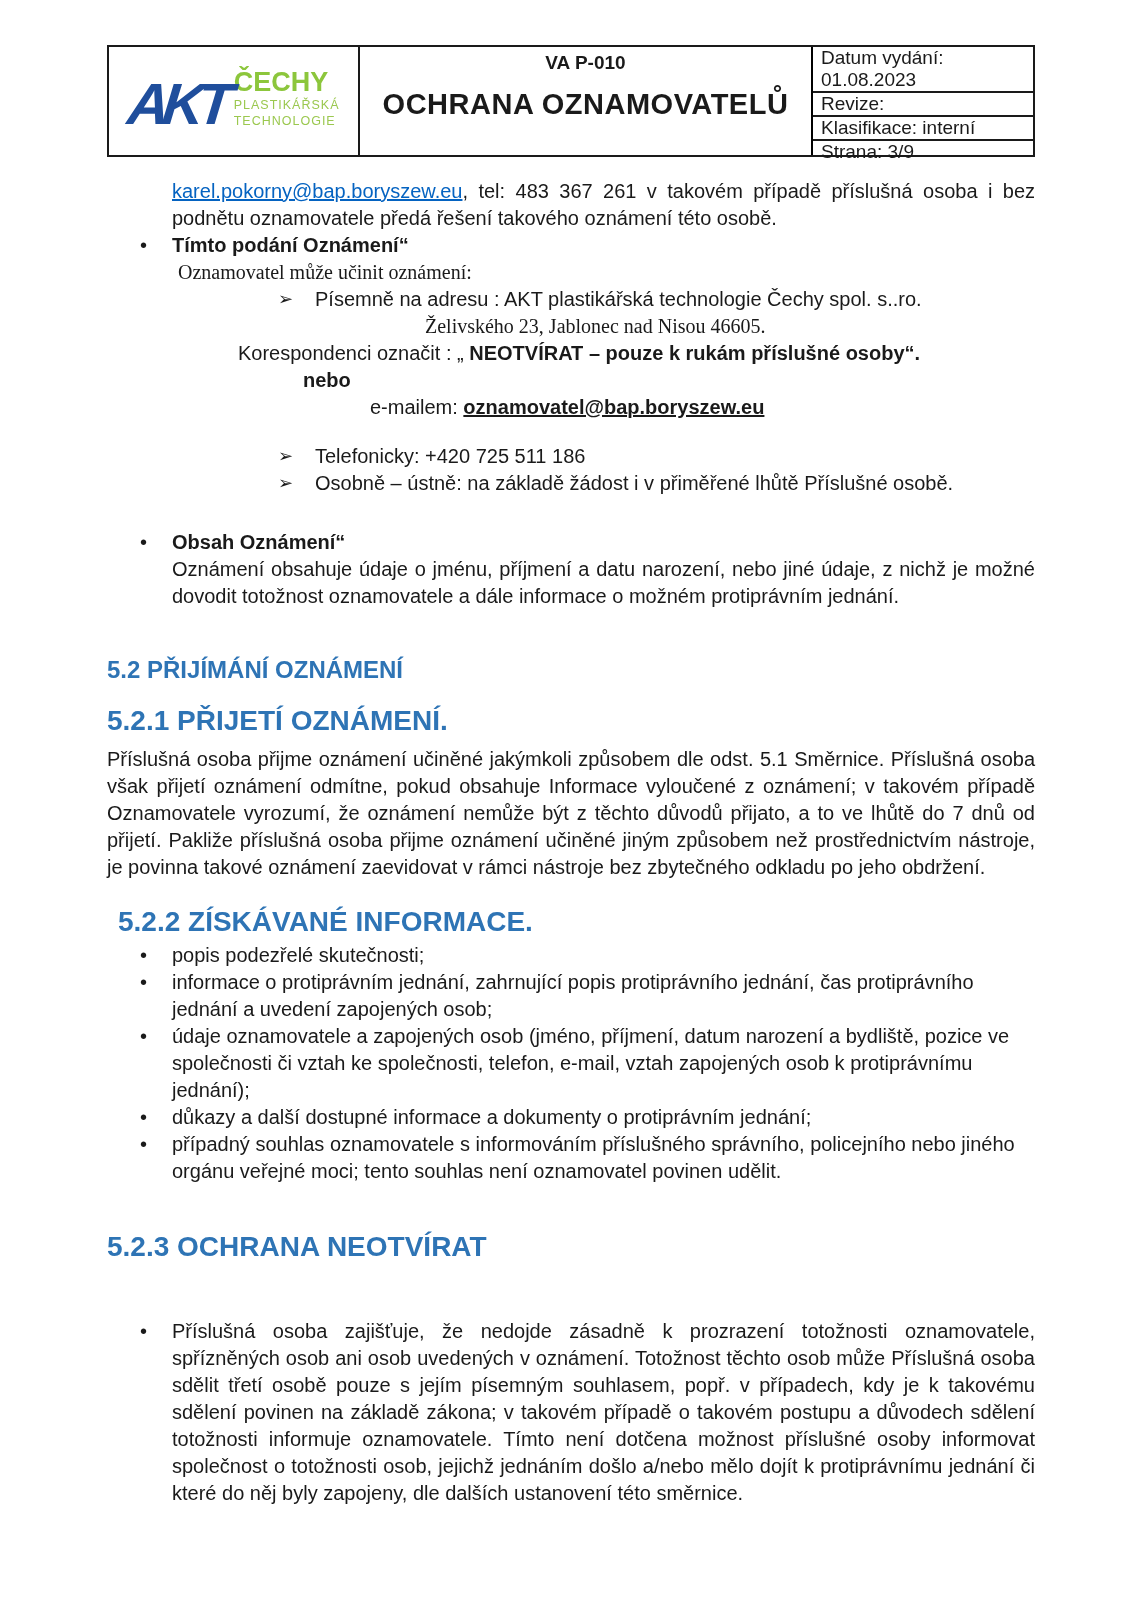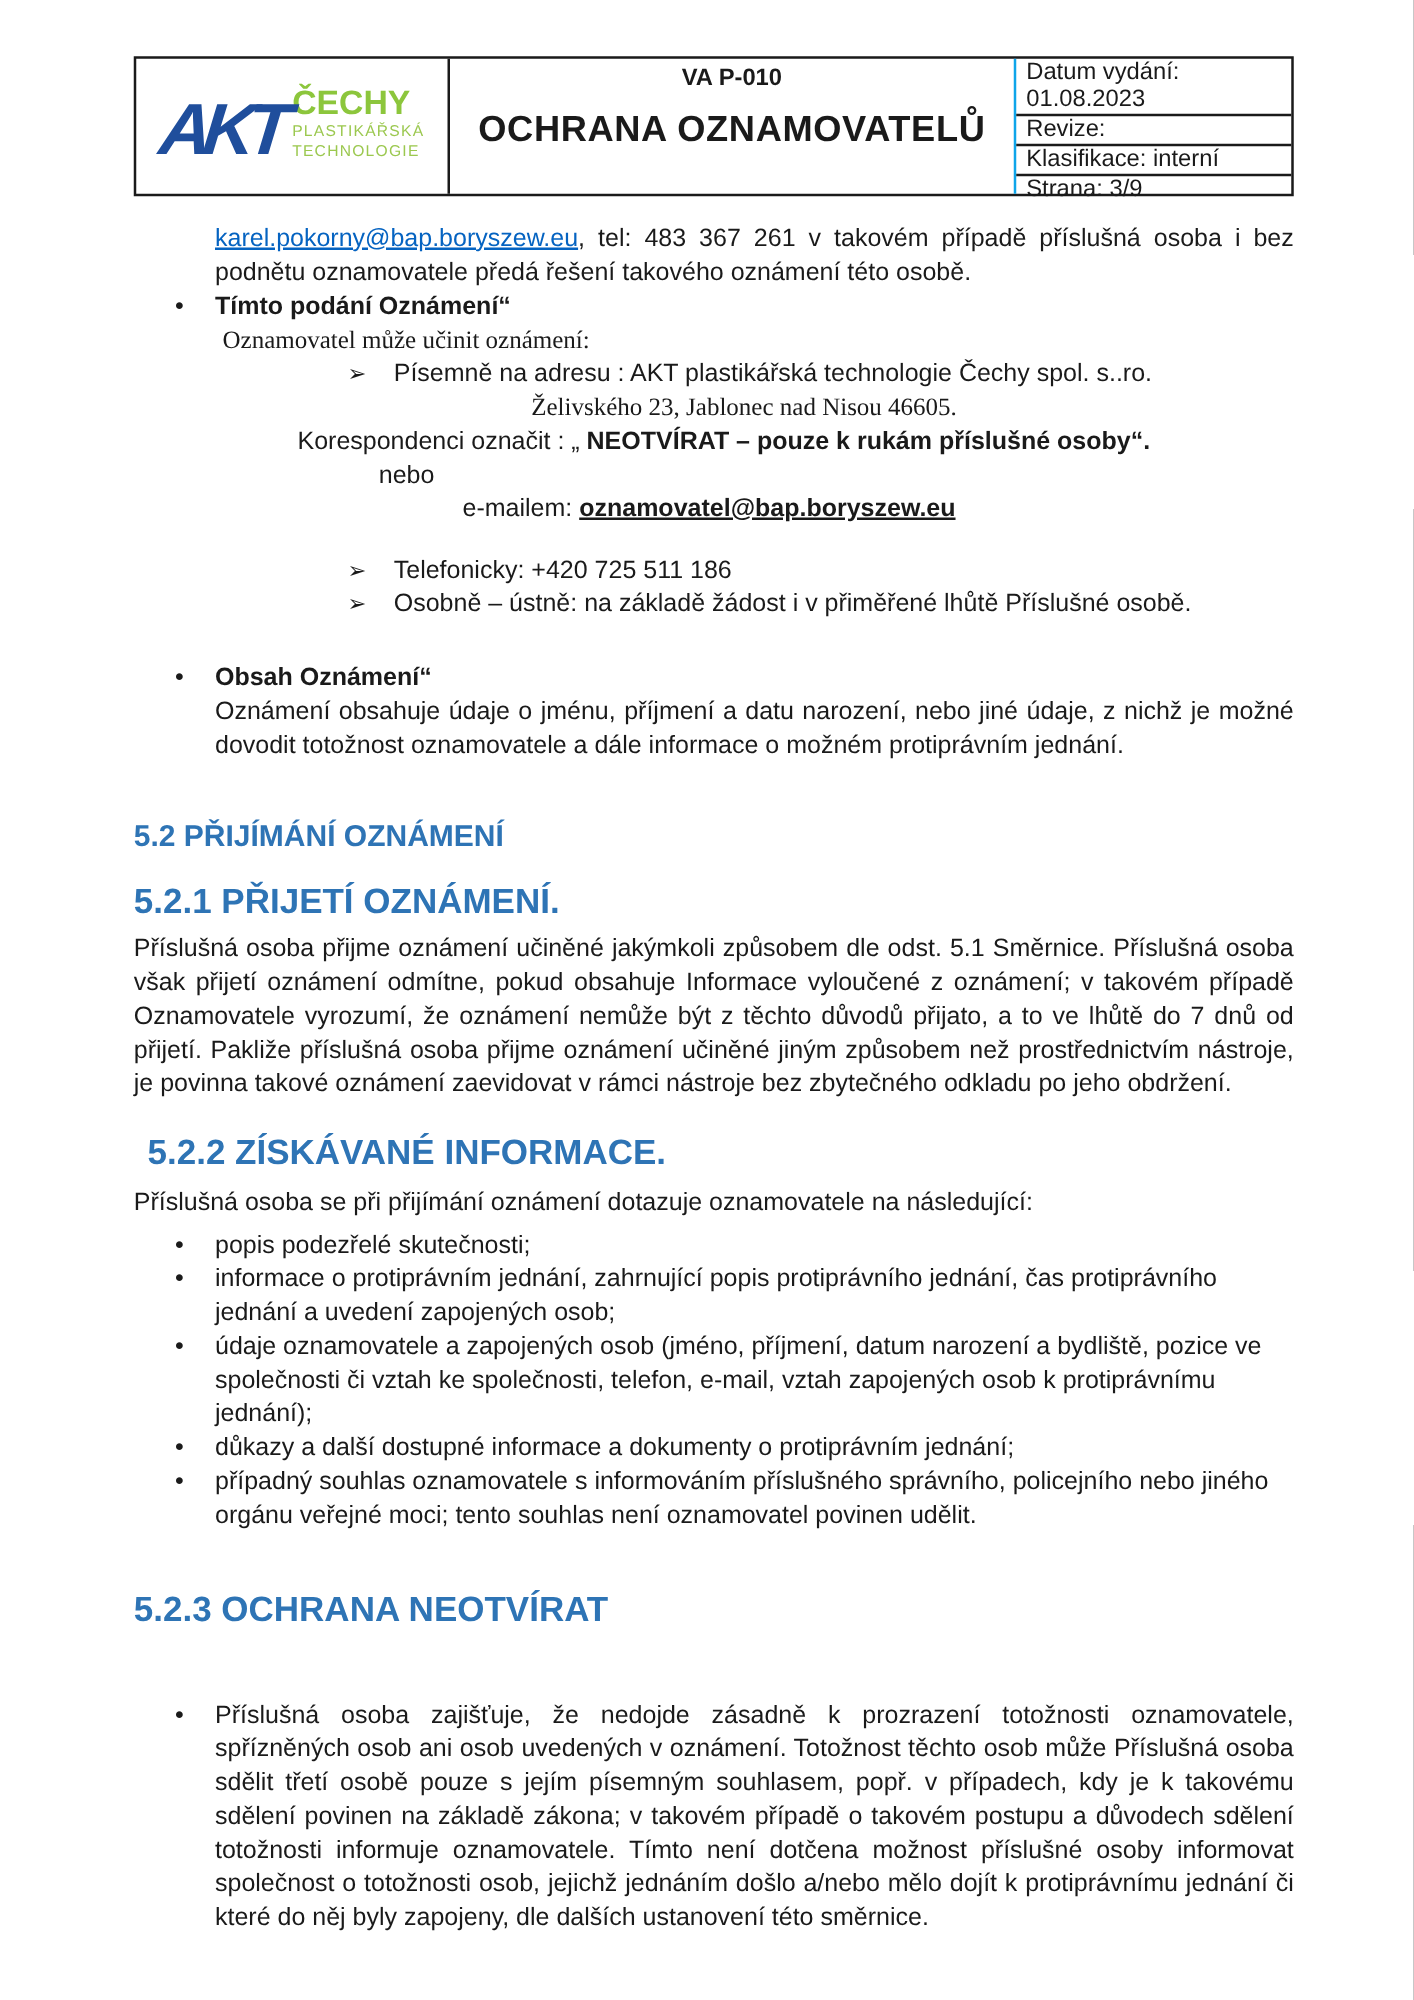--- a/index.html
+++ b/index.html
@@ -18,21 +18,21 @@
   .logo-wordmark{
     font-size:58px;font-weight:800;font-style:italic;color:#1f4e9c;
     letter-spacing:-7px;transform:skewX(-6deg);line-height:1;margin-top:6px;
   }
   .logo-right{margin-left:8px;line-height:1;}
   .logo-region{font-size:27px;font-weight:800;color:#8cc63c;letter-spacing:0px;}
   .logo-sub{font-size:12.5px;color:#9bc84f;letter-spacing:1px;margin-top:3px;}
   .hdr-title{flex:1;display:flex;flex-direction:column;align-items:center;box-sizing:border-box;}
   .doc-code{font-size:19px;margin-top:5px;font-weight:bold;}
   .doc-title{font-size:29px;font-weight:bold;margin-top:14px;letter-spacing:0.5px;}
-  .hdr-meta{width:222px;border-left:2px solid #0ea5e9;display:flex;flex-direction:column;box-sizing:border-box;}
+  .hdr-meta{width:222px;border-left:2px solid #000000;display:flex;flex-direction:column;box-sizing:border-box;}
   .meta-row{flex:1;display:flex;align-items:center;padding-left:8px;font-size:19px;border-bottom:2px solid #1a1a1a;box-sizing:border-box;}
   .meta-row:last-child{border-bottom:none;}
 
   
   .body-text{font-size:20px;line-height:27px;}
   p{margin:0;}
   .jst{text-align:justify;}
   .ind65{padding-left:65px;}
   .intro{margin-top:21px;}
   a.link{color:#0563c1;text-decoration:underline;cursor:pointer;}
@@ -41,21 +41,21 @@
   .brow{display:flex;}                    
   .brow .dot{width:32px;padding-left:33px;flex:none;}
   .brow .btext{flex:1;}
   .bold{font-weight:bold;}
 
   .arrow-row{display:flex;padding-left:171px;}
   .arrow-row .ar{width:37px;flex:none;font-size:18px;}
   .line-sub{padding-left:71px;font-family:Liberation Serif, serif;}
   .line-address{padding-left:318px;font-family:Liberation Serif, serif;}
   .line-koresp{padding-left:131px;}
-  .line-nebo{padding-left:196px;}
+  .line-nebo{padding-left:196px;font-weight:bold;}
   .line-email{padding-left:263px;}
   .mt22{margin-top:22px;}
   .mt32{margin-top:32px;}
 
   .h2{font-size:24px;font-weight:bold;color:#2e74b5;margin:0;}
   .h3{font-size:28px;font-weight:bold;color:#2e74b5;margin:0;}
   .s52{margin-top:46px;}
   .s521{margin-top:24px;}
   .s521-body{margin-top:12px;}
   .s522{margin-top:27px;padding-left:11px;}
@@ -127,21 +127,20 @@
         <span class="btext bold">Obsah Oznámení“</span>
       </div>
       <p class="ind65 jst">Oznámení obsahuje údaje o jménu, příjmení a datu narození, nebo jiné údaje, z nichž je možné dovodit totožnost oznamovatele a dále informace o možném protiprávním jednání.</p>
 
       <h2 class="h2 s52">5.2 PŘIJÍMÁNÍ OZNÁMENÍ</h2>
 
       <h3 class="h3 s521">5.2.1 PŘIJETÍ OZNÁMENÍ.</h3>
       <p class="s521-body jst">Příslušná osoba přijme oznámení učiněné jakýmkoli způsobem dle odst. 5.1 Směrnice. Příslušná osoba však přijetí oznámení odmítne, pokud obsahuje Informace vyloučené z oznámení; v takovém případě Oznamovatele vyrozumí, že oznámení nemůže být z těchto důvodů přijato, a to ve lhůtě do 7 dnů od přijetí. Pakliže příslušná osoba přijme oznámení učiněné jiným způsobem než prostřednictvím nástroje, je povinna takové oznámení zaevidovat v rámci nástroje bez zbytečného odkladu po jeho obdržení.</p>
 
       <h3 class="h3 s522">5.2.2 ZÍSKÁVANÉ INFORMACE.</h3>
-      <p class="s522-intro">Příslušná osoba se při přijímání oznámení dotazuje oznamovatele na následující:</p>
       <div class="s522-list">
         <div class="brow">
           <span class="dot">•</span>
           <span class="btext">popis podezřelé skutečnosti;</span>
         </div>
         <div class="brow">
           <span class="dot">•</span>
           <span class="btext">informace o protiprávním jednání, zahrnující popis protiprávního jednání, čas protiprávního jednání a uvedení zapojených osob;</span>
         </div>
         <div class="brow">

